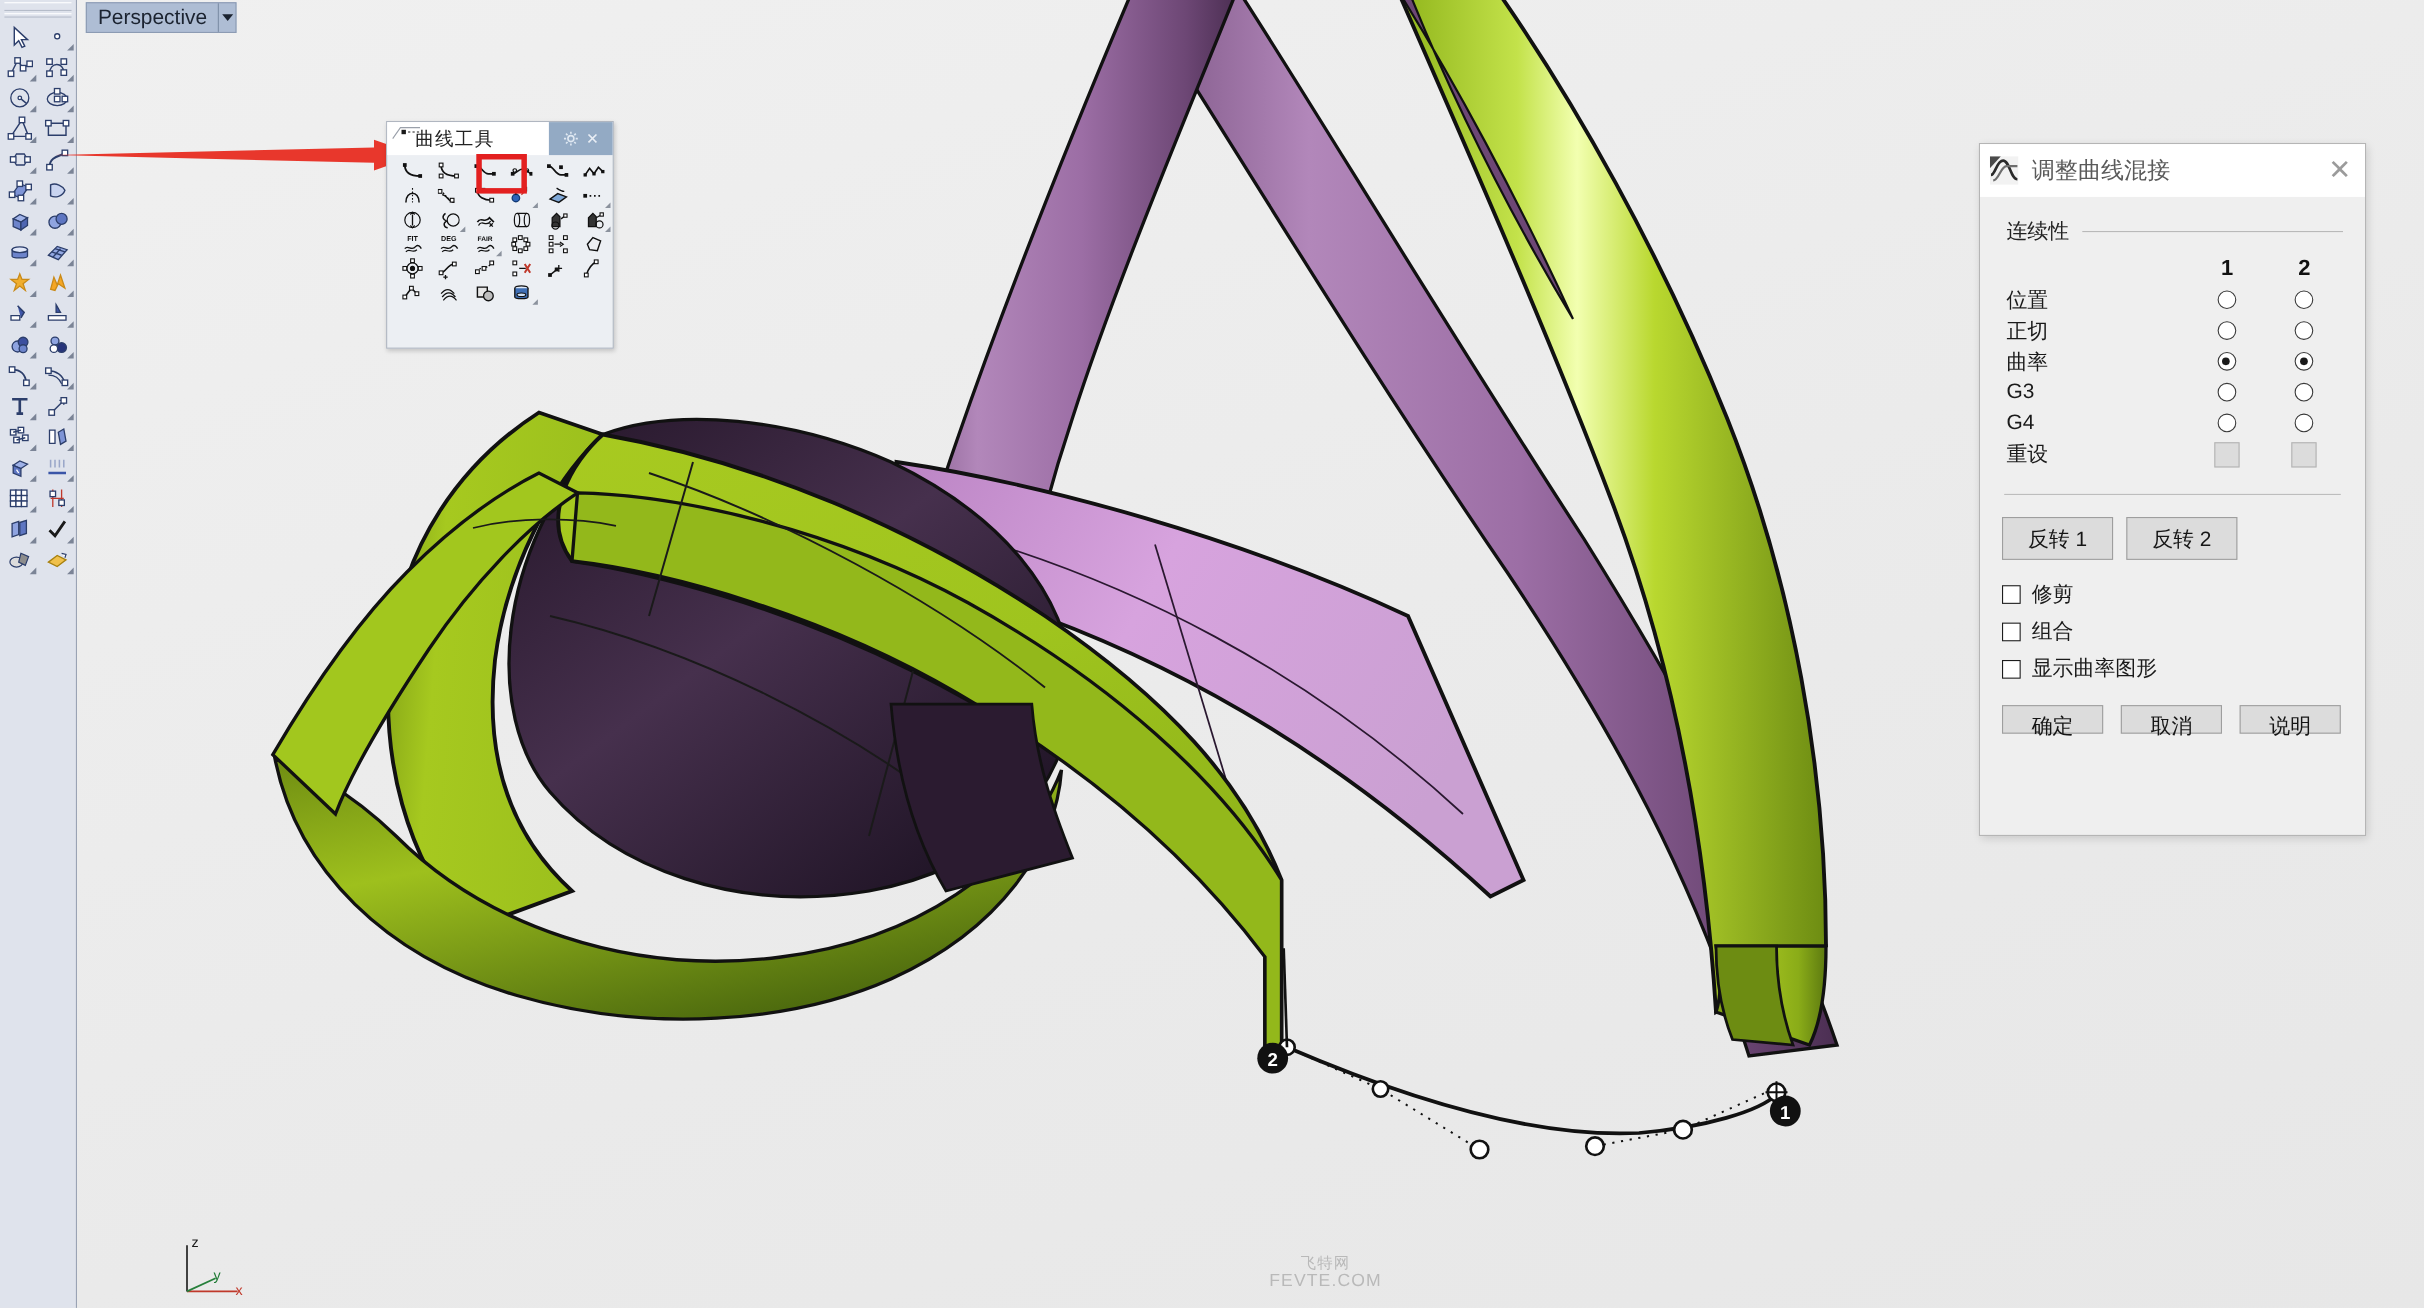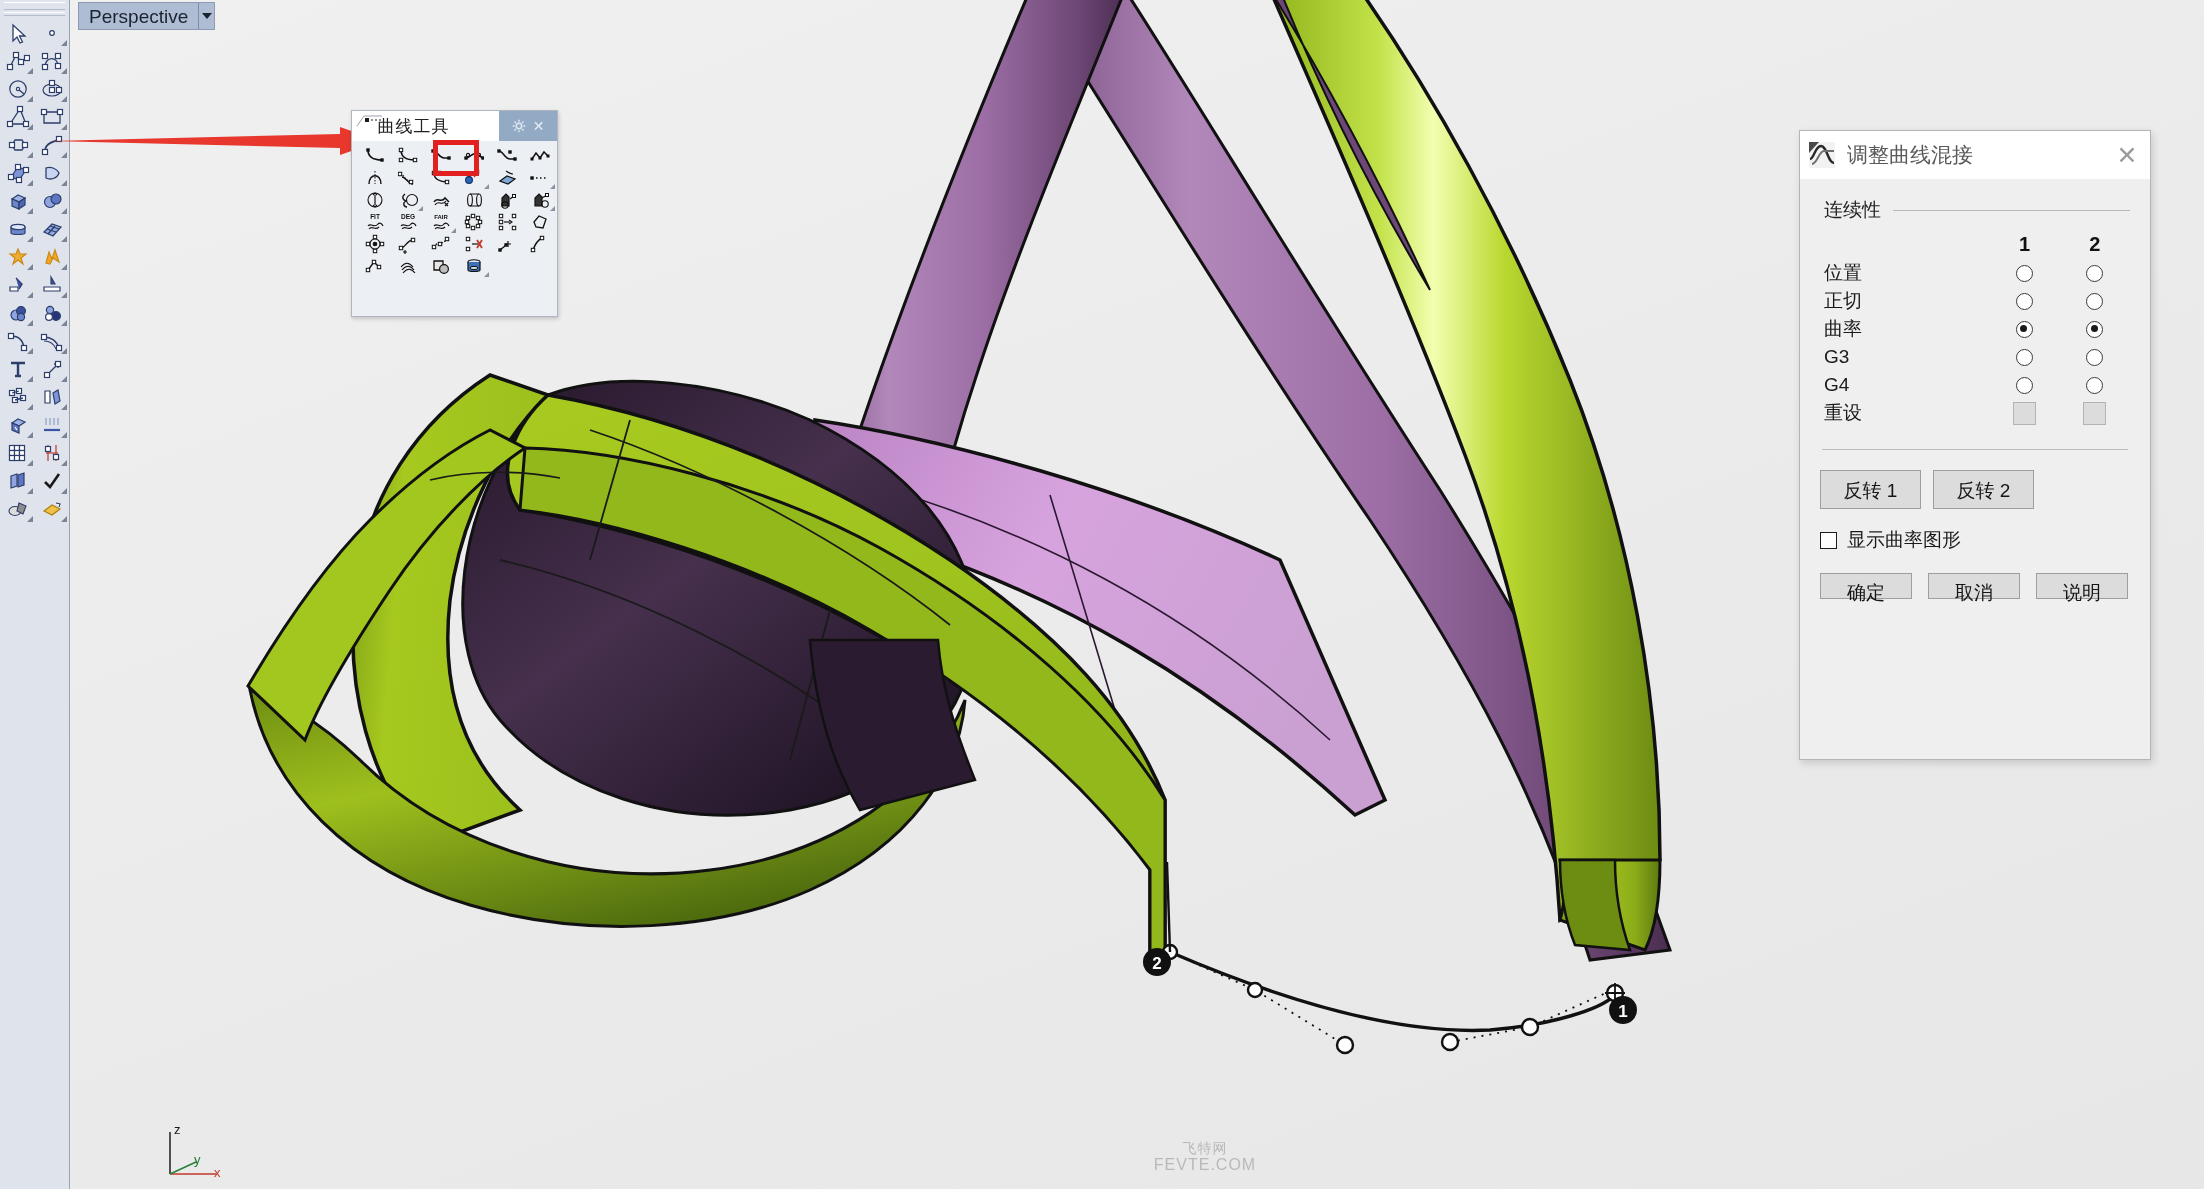--- a/index.html
+++ b/index.html
@@ -1000,20 +1000,28 @@
       <div class="hr-sep"></div>
 
       <div class="flip-row">
         <button class="btn">反转 1</button>
         <button class="btn">反转 2</button>
       </div>
 
       <div id="chk-list">
           <div class="chk-row">
             <span class="chkbox"></span>
+            <span class="chk-label">修剪</span>
+          </div>
+          <div class="chk-row">
+            <span class="chkbox"></span>
+            <span class="chk-label">组合</span>
+          </div>
+          <div class="chk-row">
+            <span class="chkbox"></span>
             <span class="chk-label">显示曲率图形</span>
           </div>
         </div>
 
       <div class="footer-row">
         <button class="btn">确定</button>
         <button class="btn">取消</button>
         <button class="btn">说明</button>
       </div>
     </div>

